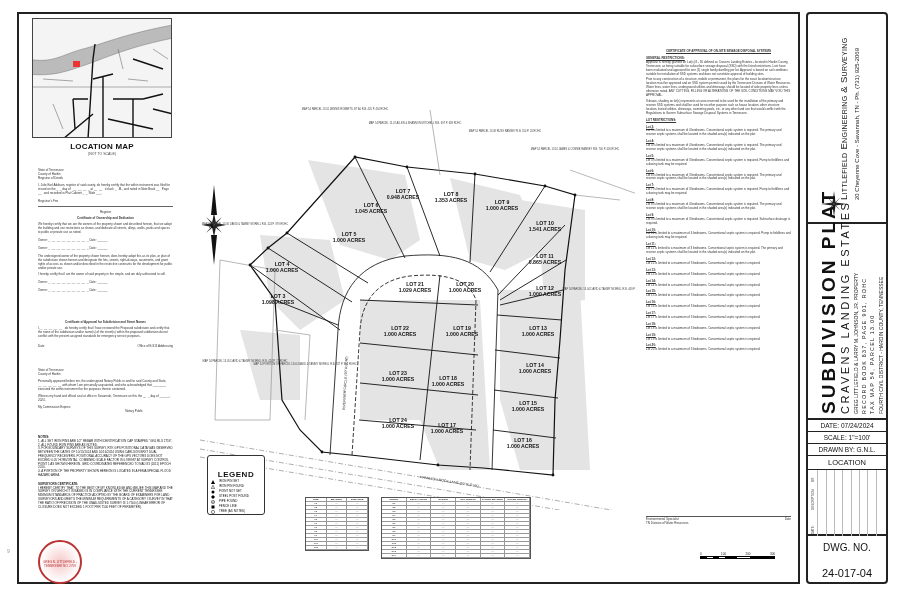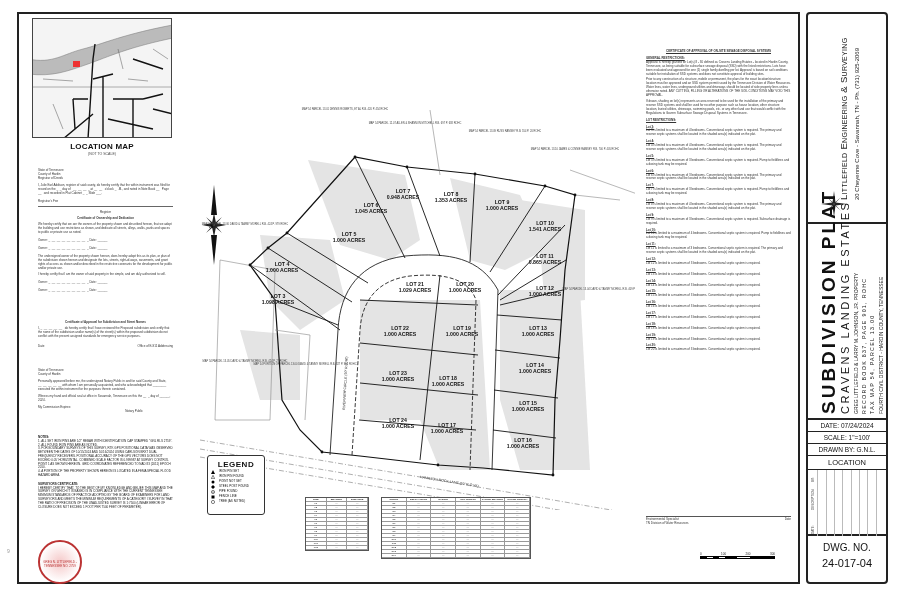--- a/index.html
+++ b/index.html
@@ -10,21 +10,21 @@
   .locmap{position:absolute;left:0;top:0;width:140px;height:120px;border:1px solid #444;background:#f4f4f4;overflow:hidden}
   .locmap-title{position:absolute;left:0;top:124px;width:140px;text-align:center;font-size:8px;font-weight:bold;letter-spacing:.2px}
   .locmap-sub{position:absolute;left:0;top:134px;width:140px;text-align:center;font-size:3.5px;color:#444}
   .txtblock{position:absolute;left:6px;font-size:3px;line-height:4px;color:#333;width:135px}
   .txtblock .h{font-weight:bold;text-align:center;margin:2px 0}
   .line{height:1px;background:#666;margin:3px 0}
   .notes{position:absolute;left:6px;top:418px;width:135px;font-size:3px;line-height:3.8px;color:#222}
   .seal{position:absolute;left:16px;top:515px;width:44px;height:44px;border-radius:50%;border:2px solid #b33;background:radial-gradient(circle,#f5c9c9 0,#fff 70%)}
   .seal span{position:absolute;left:0;top:18px;width:100%;text-align:center;font-size:3px;color:#b33}
   .plat{position:absolute;left:195px;top:90px;width:440px;height:420px}
-  .legend{position:absolute;left:207px;top:455px;width:58px;height:60px;border:1px solid #333;border-radius:3px;background:#fff;padding:4px 3px}
+  .legend{position:absolute;left:207px;top:455px;width:58px;height:60px;border:1px solid #333;border-radius:3px;background:#fff;padding:14px 3px}
   .legend .title{font-size:8px;font-weight:bold;text-align:center;letter-spacing:.5px}
   .legend .item{font-size:3px;line-height:5px;display:flex;align-items:center;gap:4px}
   .legend .sym{width:4px;height:4px;display:inline-block}
   .tbl{position:absolute;border:1px solid #555;background:#fff}
   .tbl .row{display:flex;height:4px;border-bottom:1px solid #999}
   .tbl .cell{flex:1;border-right:1px solid #999;font-size:2.5px;text-align:center;line-height:3.5px;overflow:hidden}
   .tbl .hdr .cell{font-weight:bold}
   .rightcol{position:absolute;left:643px;top:18px;width:150px;height:560px}
   .rc-text{position:absolute;left:3px;width:145px;font-size:3px;line-height:3.9px;color:#333}
   .rc-text .h{font-weight:bold;text-align:center;text-decoration:underline;margin:2px 0}
@@ -46,21 +46,21 @@
   .plat-l2{left:53px;top:190px;font-size:5.3px;letter-spacing:1.3px}
   .plat-l3{left:61px;top:190px;font-size:5.3px;letter-spacing:1.3px}
   .plat-l4{left:70px;top:190px;font-size:5px}
   .tb-row{position:absolute;left:0;width:78px;height:12px;border-bottom:1px solid #222;font-size:6.5px;text-align:center;line-height:12px}
   .tb-rev{position:absolute;left:0;top:470px;width:78px;height:52px;border-bottom:2px solid #222}
   .rev-grid{position:absolute;left:2px;top:0;width:74px;height:52px;display:flex}
   .rev-grid div{flex:1;border-right:1px solid #bbb}
   .rev-lbl{font-size:3px;color:#444}
   .tb-dwg{position:absolute;left:0;top:522px;width:78px;height:46px;text-align:center}
   .dwg-lbl{font-size:10px;margin-top:6px}
-  .dwg-num{font-size:11px;margin-top:4px}
+  .dwg-num{font-size:11px;margin-top:14px}
   .mark{position:absolute;left:7px;top:548px;font-size:5px;color:#999}
 </style>
 </head>
 <body>
 
 <div class="sheet"></div>
 
 <div class="left-col">
   <div class="locmap">
     <svg width="140" height="120" viewBox="0 0 140 120">

